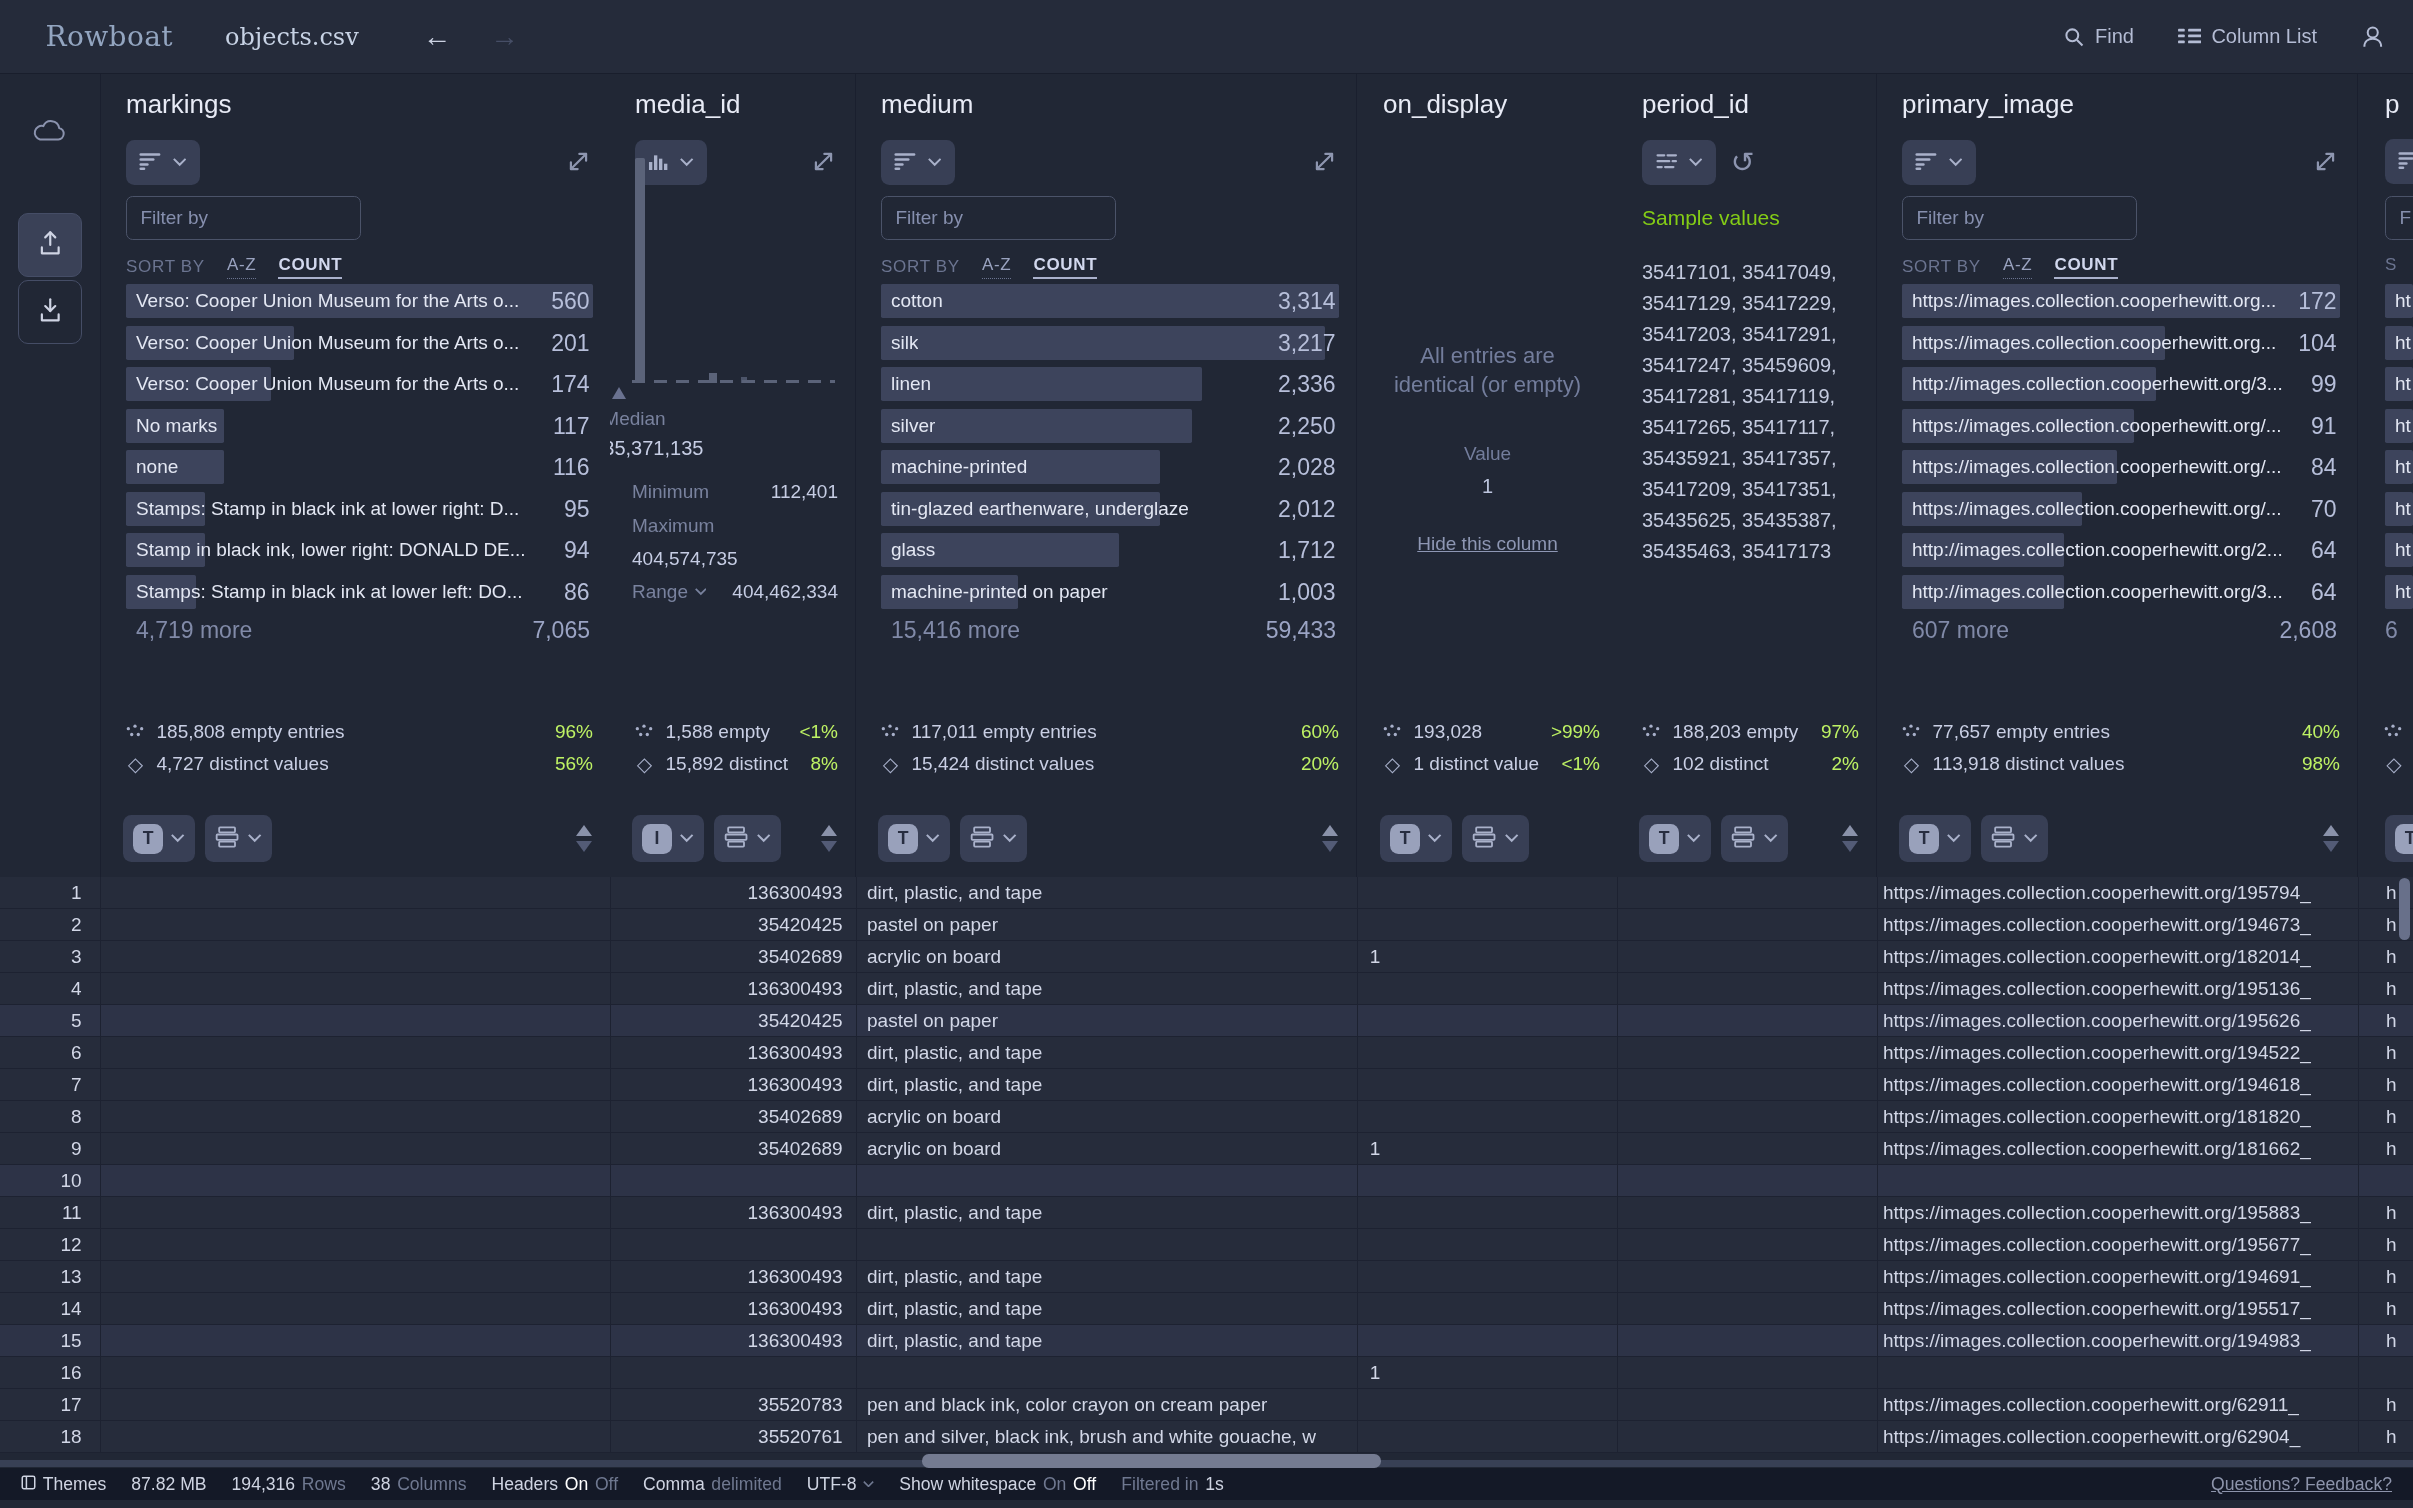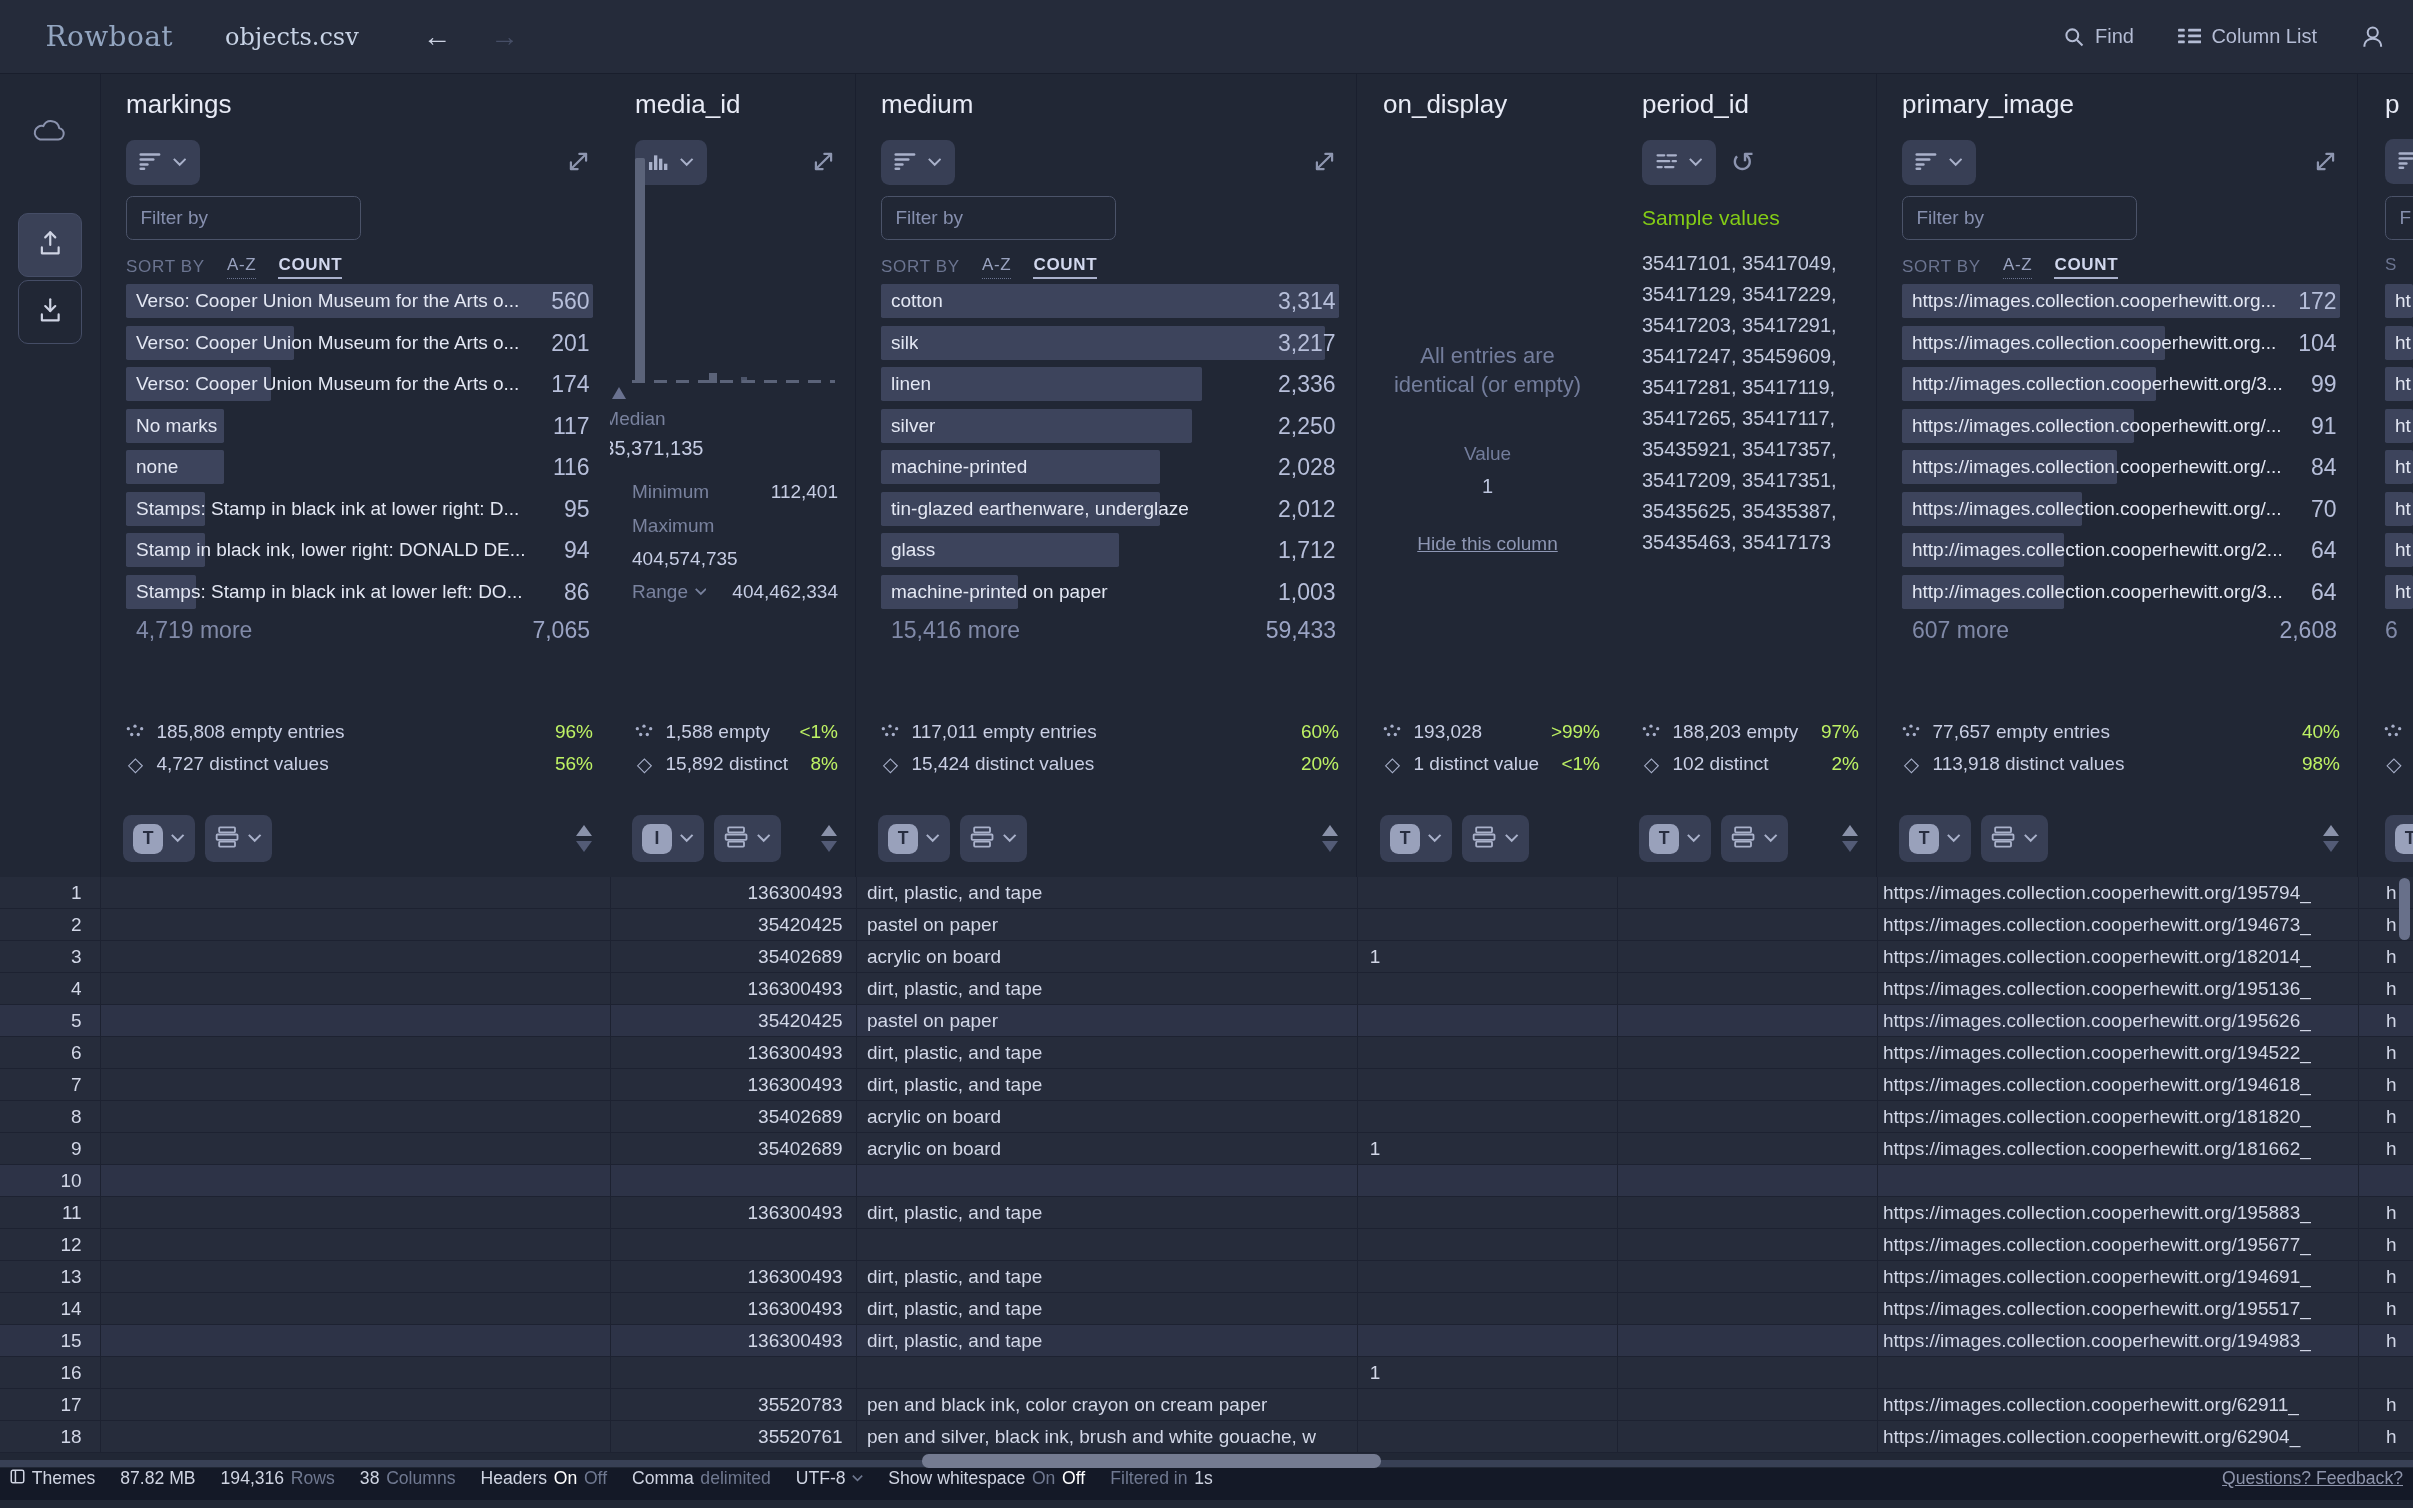--- a/index.html
+++ b/index.html
@@ -98,21 +98,21 @@
   
   .identical-msg { position:absolute; top:268px; left:8.4px; right:8.4px; text-align:center;
                    font-size:22px; line-height:28.5px; color:#737d9c; }
   .value-label { position:absolute; top:369px; left:0; right:0; text-align:center; font-size:19px; color:#737d9c; }
   .value-value { position:absolute; top:401px; left:0; right:0; text-align:center; font-size:20px; color:#bdc5de; }
   .hide-link { position:absolute; top:459px; left:0; right:0; text-align:center; font-size:19px; color:#8e97b4;
                text-decoration:underline; cursor:pointer; background:none; border:none; }
 
   
   .sample-label { position:absolute; top:132px; left:25px; font-size:21px; color:#84cc16; }
-  .sample-values { position:absolute; top:174px; left:25px; right:11.7px; font-size:20px; line-height:31px; color:#c3cade; }
+  .sample-values { position:absolute; top:183px; left:25px; right:11.7px; font-size:20px; line-height:31px; color:#c3cade; }
 
   
   .p-filter { position:absolute; top:122px; left:27px; width:67px; height:44px; border:1.7px solid #4b5369;
               border-radius:6.7px 0 0 6.7px; color:#868fae; font-size:19px; line-height:42px; padding-left:13.4px; }
   .p-sort { position:absolute; top:181px; left:27px; font-size:17px; color:#6b7490; letter-spacing:0.7px; }
   .p-ctrl { position:absolute; top:65px; left:27px; width:59px; }
   .p-stats { position:absolute; top:642px; left:25px; }
   .p-bottom { position:absolute; top:741px; left:27px; }
 
   
@@ -132,21 +132,21 @@
 
   #vscroll-thumb { position:absolute; right:3.4px; top:878px; width:11px; height:62px; background:#68708a; border-radius:5.9px; cursor:pointer; }
 
   
   #hscroll { position:absolute; left:0; top:1450px; width:2413px; height:18.4px; }
   #hs-track { position:absolute; left:0; right:0; bottom:1.7px; height:6.7px; background:#384055; }
   #hs-thumb { position:absolute; left:922px; width:459px; bottom:0; height:14.2px; background:#747b91; border-radius:6.7px; cursor:pointer; }
 
   
   #statusbar { position:absolute; left:0; top:1468px; width:2413px; height:32px; background:#141927;
-               display:flex; align-items:flex-start; gap:25px; padding:0 10px; font-size:17.6px; color:#6f7890; }
+               display:flex; align-items:center; gap:25px; padding:0 21px; font-size:17.6px; color:#6f7890; }
   .sb-item { display:flex; align-items:center; gap:6.7px; white-space:nowrap; }
   .sb-bright { color:#cfd4e2; }
   .sb-white { color:#ffffff; }
   .sb-dim { color:#6f7890; }
   .sb-chev { color:#6f7890; }
   #sb-feedback { margin-left:auto; color:#8d94ab; text-decoration:underline; cursor:pointer; }
   #themes-icon { color:#cfd4e2; }
 
   .chev svg, .icon-svg svg { display:block; }
 </style>

